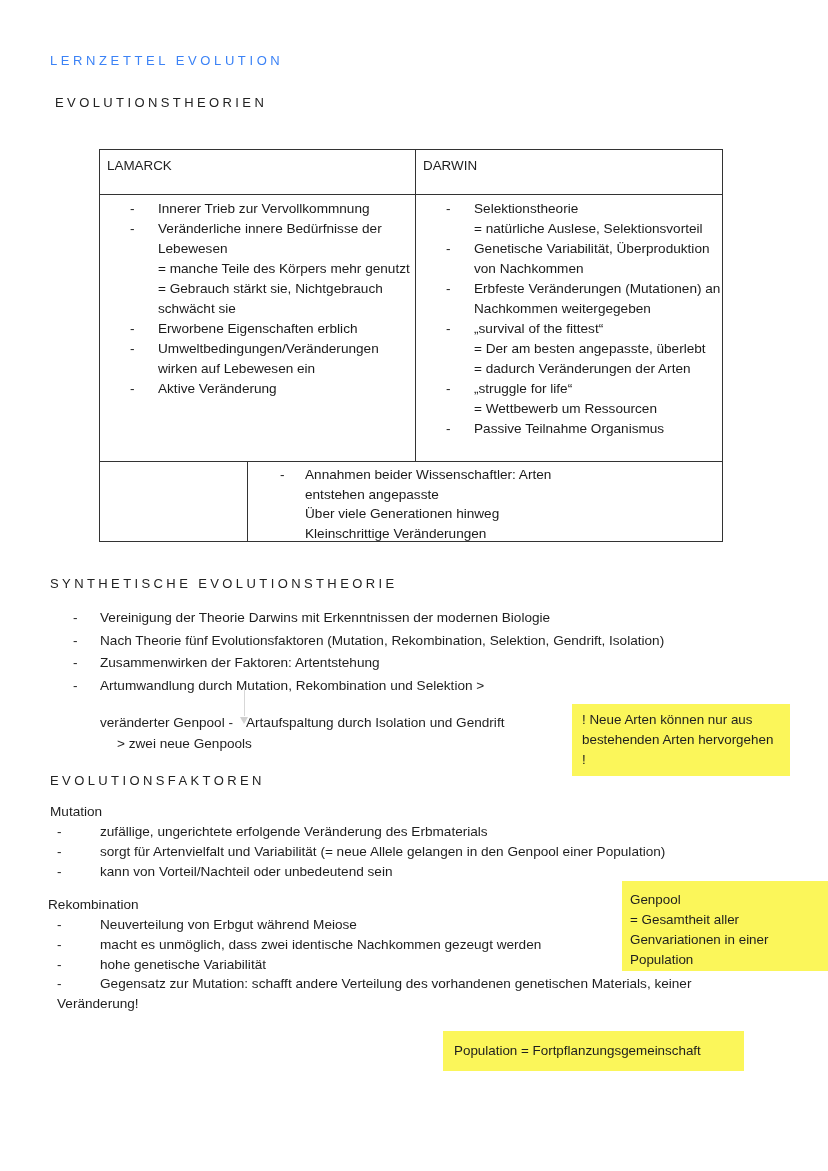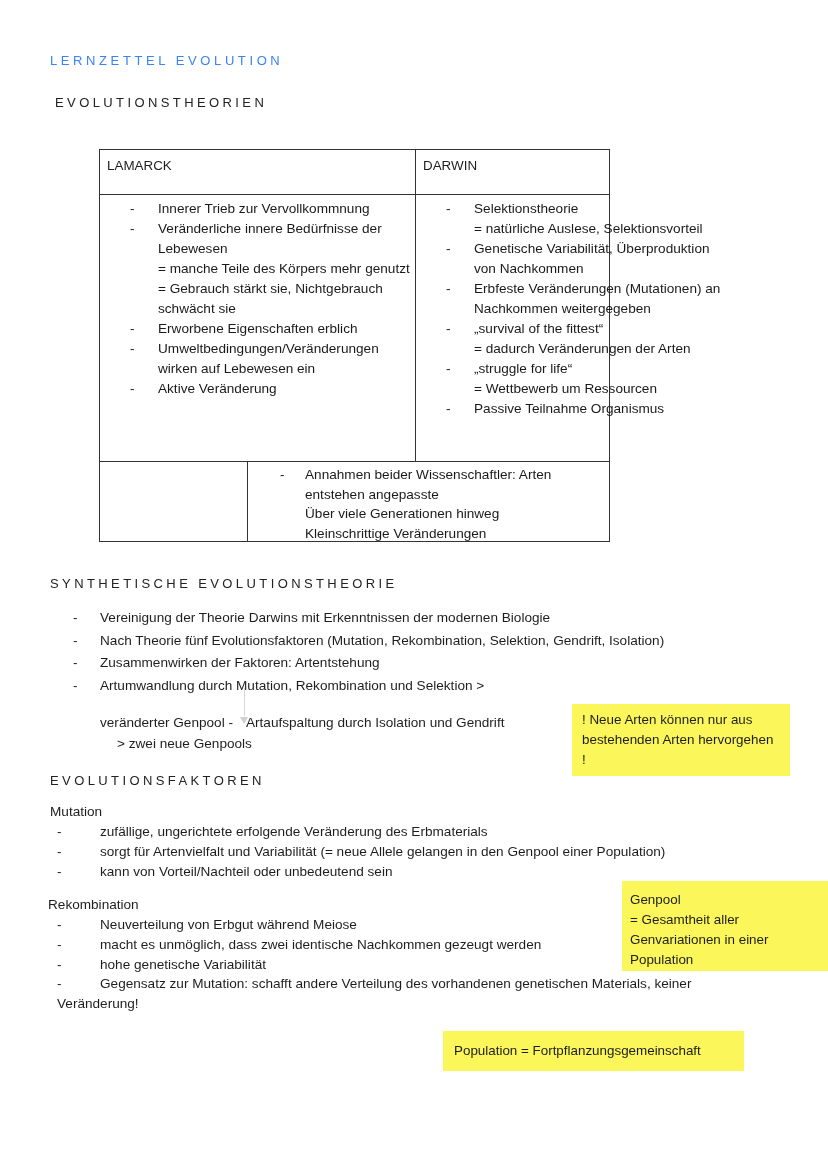--- a/index.html
+++ b/index.html
@@ -9,21 +9,21 @@
     overflow: hidden;
   }
   .abs { position: absolute; }
   .doc-title {
     left: 50px; top: 53px; font-size: 13px; letter-spacing: 3.6px; color: #3b82f6;
   }
   .h1 { font-size: 13px; letter-spacing: 3.4px; color: #222; }
   .txt { font-size: 13.6px; line-height: 20px; color: #1e1e1e; }
 
   
-  .tbl { left: 99px; top: 149px; width: 511px; height: 393px; border: 1.2px solid #333; box-sizing: border-box; }
+  .tbl { left: 99px; top: 149px; width: 624px; height: 393px; border: 1.2px solid #333; box-sizing: border-box; }
   .tbl .vline { position: absolute; background: #333; width: 1px; }
   .tbl .hline { position: absolute; background: #333; height: 1px; }
   .cell-head { position: absolute; font-size: 13.4px; color: #1e1e1e; }
   .list { position: absolute; margin: 0; padding: 0; list-style: none; }
   .list li { position: relative; padding-left: 28px; font-size: 13.6px; line-height: 20px; }
   .list li .bullet { position: absolute; left: 0; top: 0; }
   .sub { display: block; }
 
   .note {
     background: #fbf65a; font-size: 13.4px; line-height: 20px; color: #1e1e1e; box-sizing: border-box;
@@ -50,21 +50,21 @@
       <li><span class="bullet">-</span><span>Innerer Trieb zur Vervollkommnung</span></li>
       <li><span class="bullet">-</span><span>Veränderliche innere Bedürfnisse der Lebewesen</span><span class="sub">= manche Teile des Körpers mehr genutzt</span><span class="sub">= Gebrauch stärkt sie, Nichtgebrauch schwächt sie</span></li>
       <li><span class="bullet">-</span><span>Erworbene Eigenschaften erblich</span></li>
       <li><span class="bullet">-</span><span>Umweltbedingungen/Veränderungen wirken auf Lebewesen ein</span></li>
       <li><span class="bullet">-</span><span>Aktive Veränderung</span></li>
     </ul>
   <ul class="list" id="darwin-list" style="left:346px; top:49px; width:282px;">
       <li><span class="bullet">-</span><span>Selektionstheorie</span><span class="sub">= natürliche Auslese, Selektionsvorteil</span></li>
       <li><span class="bullet">-</span><span>Genetische Variabilität, Überproduktion von Nachkommen</span></li>
       <li><span class="bullet">-</span><span>Erbfeste Veränderungen (Mutationen) an Nachkommen weitergegeben</span></li>
-      <li><span class="bullet">-</span><span>„survival of the fittest“</span><span class="sub">= dadurch Veränderungen der Arten</span></li>
+      <li><span class="bullet">-</span><span>„survival of the fittest“</span><span class="sub">= Der am besten angepasste, überlebt</span><span class="sub">= dadurch Veränderungen der Arten</span></li>
       <li><span class="bullet">-</span><span>„struggle for life“</span><span class="sub">= Wettbewerb um Ressourcen</span></li>
       <li><span class="bullet">-</span><span>Passive Teilnahme Organismus</span></li>
     </ul>
 
   <div class="list" style="left:180px; top:315px; width:420px;">
     <div style="position:relative; padding-left:25px; font-size:13.6px; line-height:19.5px;">
       <span class="bullet" style="position:absolute; left:0;">-</span>
       <b>Annahmen</b><span> beider Wissenschaftler:  Arten</span>
       <span class="sub">entstehen angepasste</span>
       <span class="sub">Über viele Generationen hinweg</span>

